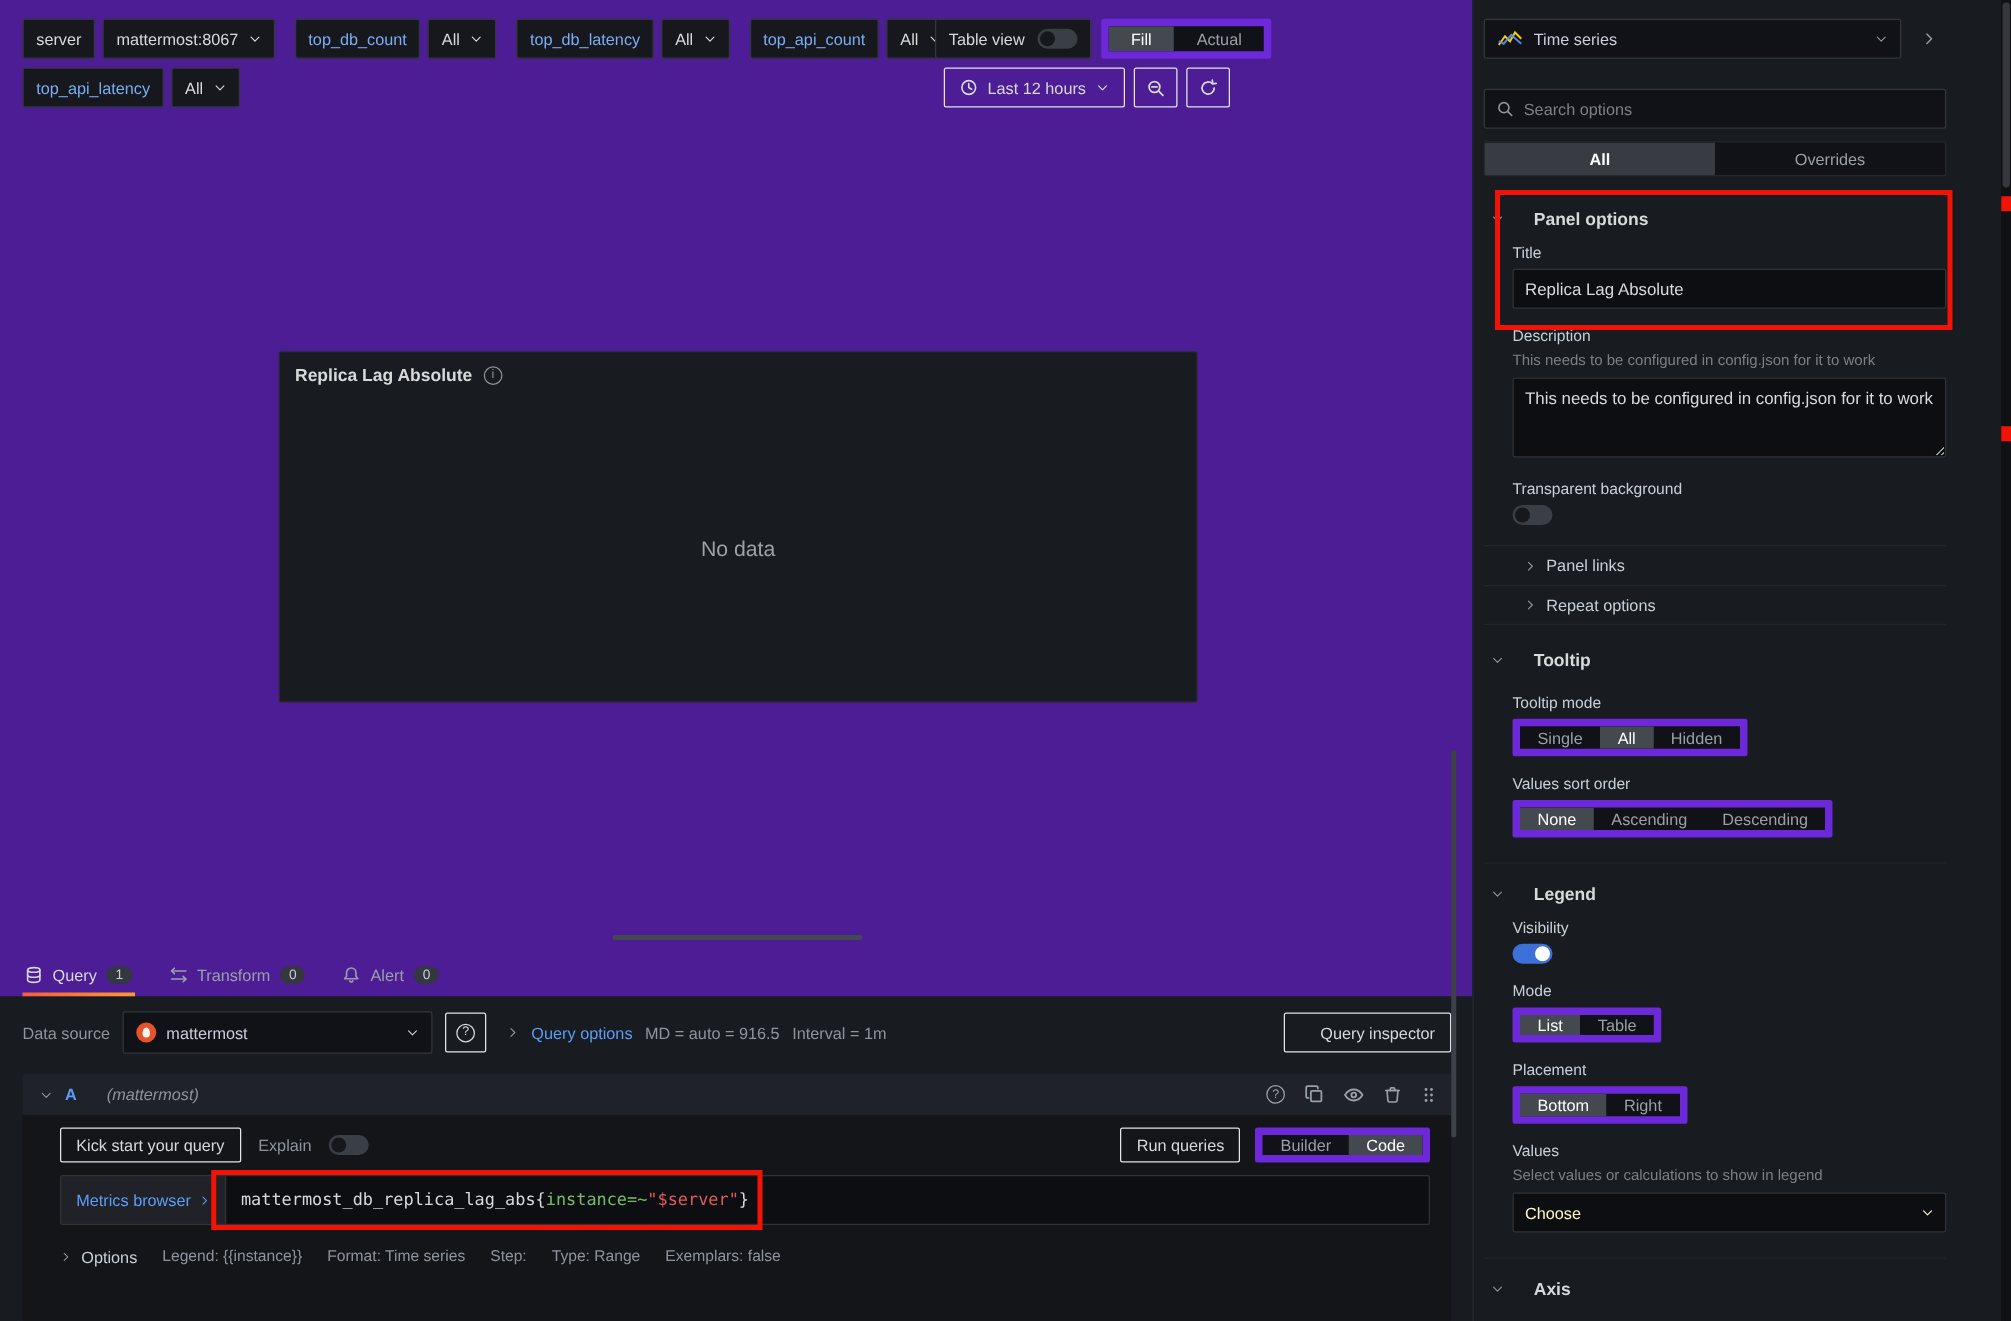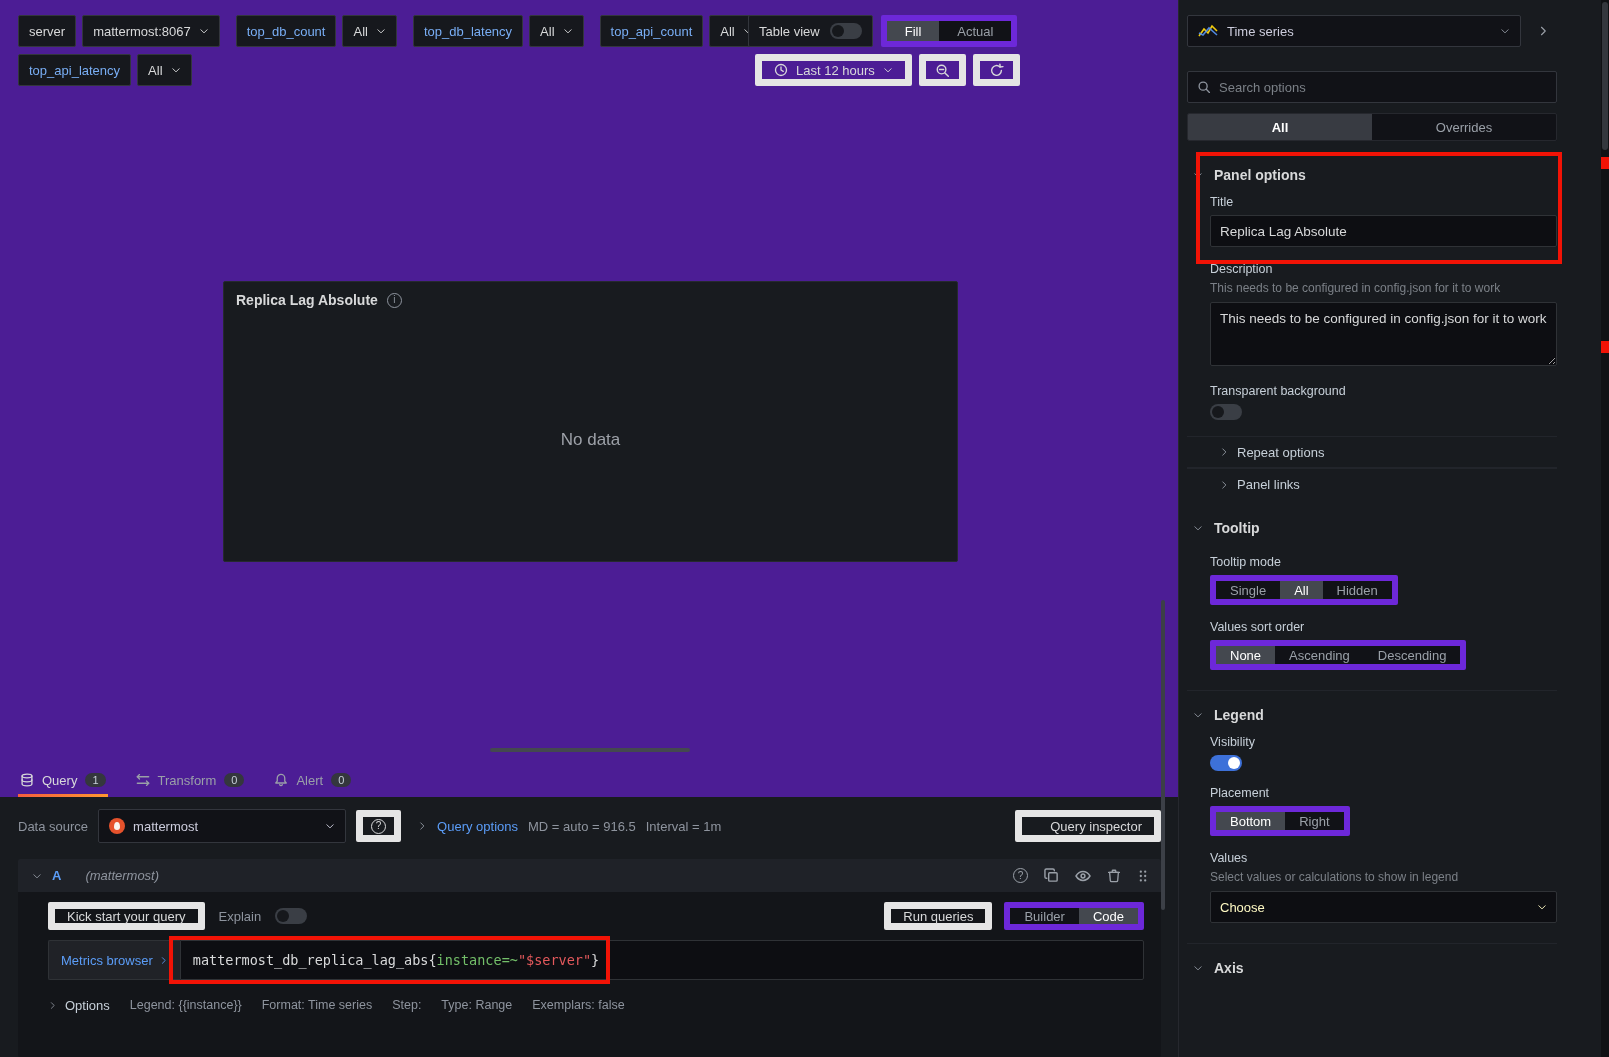--- a/index.html
+++ b/index.html
@@ -9,21 +9,21 @@
 
   
   .svgic { fill:none; stroke:currentColor; stroke-width:1.5; stroke-linecap:round; stroke-linejoin:round; }
   .dotic { fill:currentColor; stroke:none; }
   .circ-ic { width:15px; height:15px; border:1.2px solid currentColor; border-radius:50%; display:inline-flex; align-items:center; justify-content:center; font-size:10px; line-height:1; flex:none; }
   .muted { color:#8e949e; }
   .link { color:#5b9df8; }
 
   .chip { height:32px; display:inline-flex; align-items:center; gap:8px; padding:0 10px; background:#16181d; border:1px solid #33363d; border-radius:2px; color:#d8d9da; white-space:nowrap; }
   .chip .varname { color:#79aef5; }
-  .btn { height:32px; display:inline-flex; align-items:center; gap:8px; padding:0 12px; background:transparent; border:7px solid #e5e5e5; border-radius:2px; color:#d8d9da; white-space:nowrap; cursor:pointer; }
+  .btn { height:32px; display:inline-flex; align-items:center; gap:8px; padding:0 12px; background:transparent; border:1px solid #e5e5e5; border-radius:2px; color:#d8d9da; white-space:nowrap; cursor:pointer; }
   .seg { display:inline-flex; align-items:stretch; background:#111217; border:6px solid #6d28d9; border-radius:2px; overflow:hidden; }
   .seg .opt { padding:0 14px; display:flex; align-items:center; color:#9aa0a8; cursor:pointer; }
   .seg .opt.sel { background:#44484f; color:#fff; }
   .toggle { width:32px; height:16px; border-radius:9px; background:#3a3e45; position:relative; flex:none; cursor:pointer; }
   .toggle::after { content:""; position:absolute; top:2px; left:2px; width:12px; height:12px; border-radius:50%; background:#16181c; }
   .toggle.on { background:#3d71d9; }
   .toggle.on::after { left:18px; background:#fff; }
 
   
   .main { width:1178px; display:flex; flex-direction:column; position:relative; background:#4c1d95; }
@@ -72,21 +72,21 @@
   .viz-row { display:flex; gap:8px; }
   .viz-select { flex:1; height:32px; display:flex; align-items:center; gap:9px; padding:0 10px; background:#111217; border:1px solid #33363d; border-radius:2px; cursor:pointer; }
   .collapse-btn { width:28px; height:32px; display:flex; align-items:center; justify-content:center; color:#9aa0a8; cursor:pointer; }
   .search-box { margin-top:24px; height:32px; display:flex; align-items:center; gap:8px; padding:0 9px; background:#111217; border:1px solid #33363d; border-radius:2px; color:#8e949e; }
   .search-box input { flex:1; background:transparent; border:none; outline:none; color:#d8d9da; font-size:13px; font-family:inherit; }
   .search-box input::placeholder { color:#7b8087; }
   .ao-tabs { margin-top:10px; height:28px; display:flex; background:#111217; border:1px solid #26282e; border-radius:2px; overflow:hidden; }
   .ao-tabs .half { flex:1; display:flex; align-items:center; justify-content:center; color:#9aa0a8; cursor:pointer; }
   .ao-tabs .half.sel { background:#383b42; color:#fff; font-weight:600; }
 
-  .sec-header { display:flex; align-items:center; gap:11px; padding:4px 0 4px 6px; font-size:14px; font-weight:600; color:#d8d9da; cursor:pointer; }
+  .sec-header { display:flex; align-items:center; gap:24px; padding:4px 0 4px 6px; font-size:14px; font-weight:600; color:#d8d9da; cursor:pointer; }
   .sec { margin-top:0; }
   .sec.bordered { border-top:1px solid #22252b; padding-top:12px; margin-top:20px; }
   .field { margin-left:23px; }
   .field-label { display:block; font-size:12.5px; color:#c7d0d9; margin-top:15px; margin-bottom:6px; }
   .help-text { font-size:12px; color:#7b8087; margin:-2px 0 6px; line-height:1.35; }
   .txt-input { width:100%; height:32px; background:#0d0e12; border:1px solid #2f3236; border-radius:2px; color:#d8d9da; padding:0 9px; font-size:13.5px; font-family:inherit; outline:none; }
   textarea.txt-area { width:100%; height:64px; background:#0d0e12; border:1px solid #2f3236; border-radius:2px; color:#d8d9da; padding:6px 9px; font-size:13.5px; font-family:inherit; line-height:1.5; resize:vertical; outline:none; }
   .collapse-row { display:flex; align-items:center; gap:8px; height:32px; padding-left:32px; color:#c7d0d9; border-top:1px solid #22252b; cursor:pointer; margin-top:0; }
   .collapse-row.last { border-bottom:1px solid #22252b; }
   .select-like { width:100%; height:32px; display:flex; align-items:center; justify-content:space-between; padding:0 9px; background:#0d0e12; border:1px solid #2f3236; border-radius:2px; color:#fef9c3; cursor:pointer; }
@@ -403,31 +403,31 @@
       <div class="field">
         <label class="field-label">Description</label>
         <div class="help-text">This needs to be configured in config.json for it to work</div>
         <textarea class="txt-area" style="">This needs to be configured in config.json for it to work</textarea>
       </div>
       <div class="field">
         <label class="field-label">Transparent background</label>
         <span class="toggle" style="display:block;"></span>
       </div>
       <div style="height:16px;"></div>
+      <div class="collapse-row">
+        <svg class="svgic muted" width="10" height="10" viewBox="0 0 16 16">
+            <polyline points="6,3 11,8 6,13"></polyline>
+          </svg>
+        <span>Panel links</span>
+      </div>
       <div class="collapse-row last">
         <svg class="svgic muted" width="10" height="10" viewBox="0 0 16 16">
             <polyline points="6,3 11,8 6,13"></polyline>
           </svg>
         <span>Repeat options</span>
-      </div>
-      <div class="collapse-row">
-        <svg class="svgic muted" width="10" height="10" viewBox="0 0 16 16">
-            <polyline points="6,3 11,8 6,13"></polyline>
-          </svg>
-        <span>Panel links</span>
       </div>
     </div>
 
     <div class="sec" style="margin-top:16px;">
       <div class="sec-header">
         <svg class="svgic muted" width="10" height="10" viewBox="0 0 16 16">
             <polyline points="3,6 8,11 13,6"></polyline>
           </svg>
         <span>Tooltip</span>
       </div>
@@ -452,20 +452,27 @@
     <div class="sec bordered">
       <div class="sec-header">
         <svg class="svgic muted" width="10" height="10" viewBox="0 0 16 16">
             <polyline points="3,6 8,11 13,6"></polyline>
           </svg>
         <span>Legend</span>
       </div>
       <div class="field">
         <label class="field-label" style="margin-top:8px;">Visibility</label>
         <span class="toggle on" style="display:block;"></span>
+      </div>
+      <div class="field">
+        <label class="field-label">Mode</label>
+        <span class="seg" style="height:28px;">
+          <span class="opt sel">List</span>
+          <span class="opt">Table</span>
+        </span>
       </div>
       <div class="field">
         <label class="field-label">Placement</label>
         <span class="seg" style="height:30px;">
           <span class="opt sel">Bottom</span>
           <span class="opt">Right</span>
         </span>
       </div>
       <div class="field">
         <label class="field-label">Values</label>

